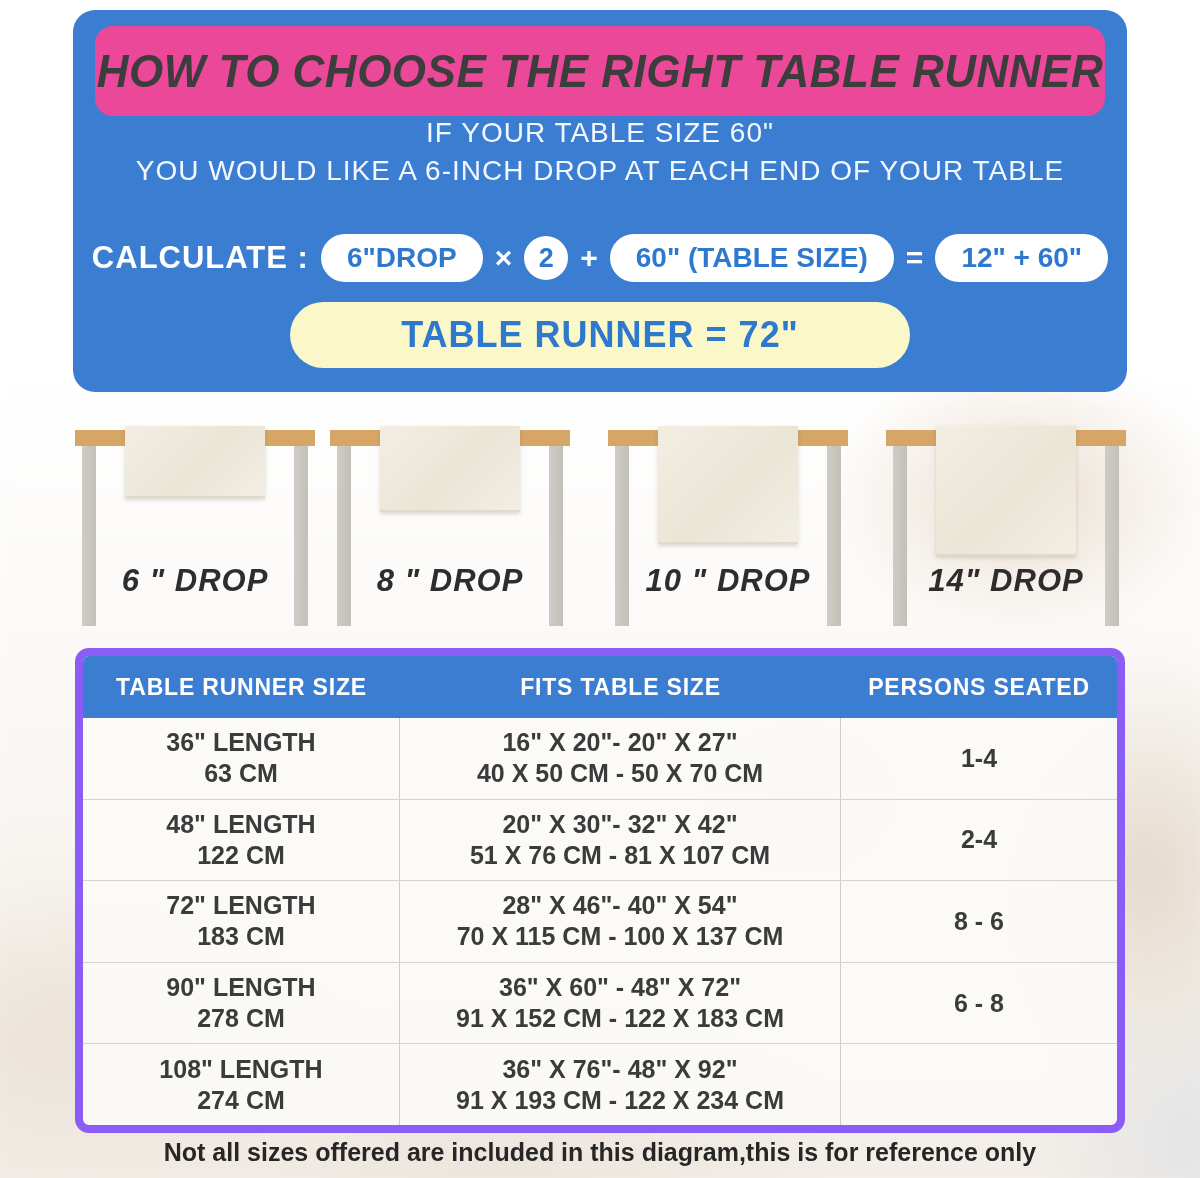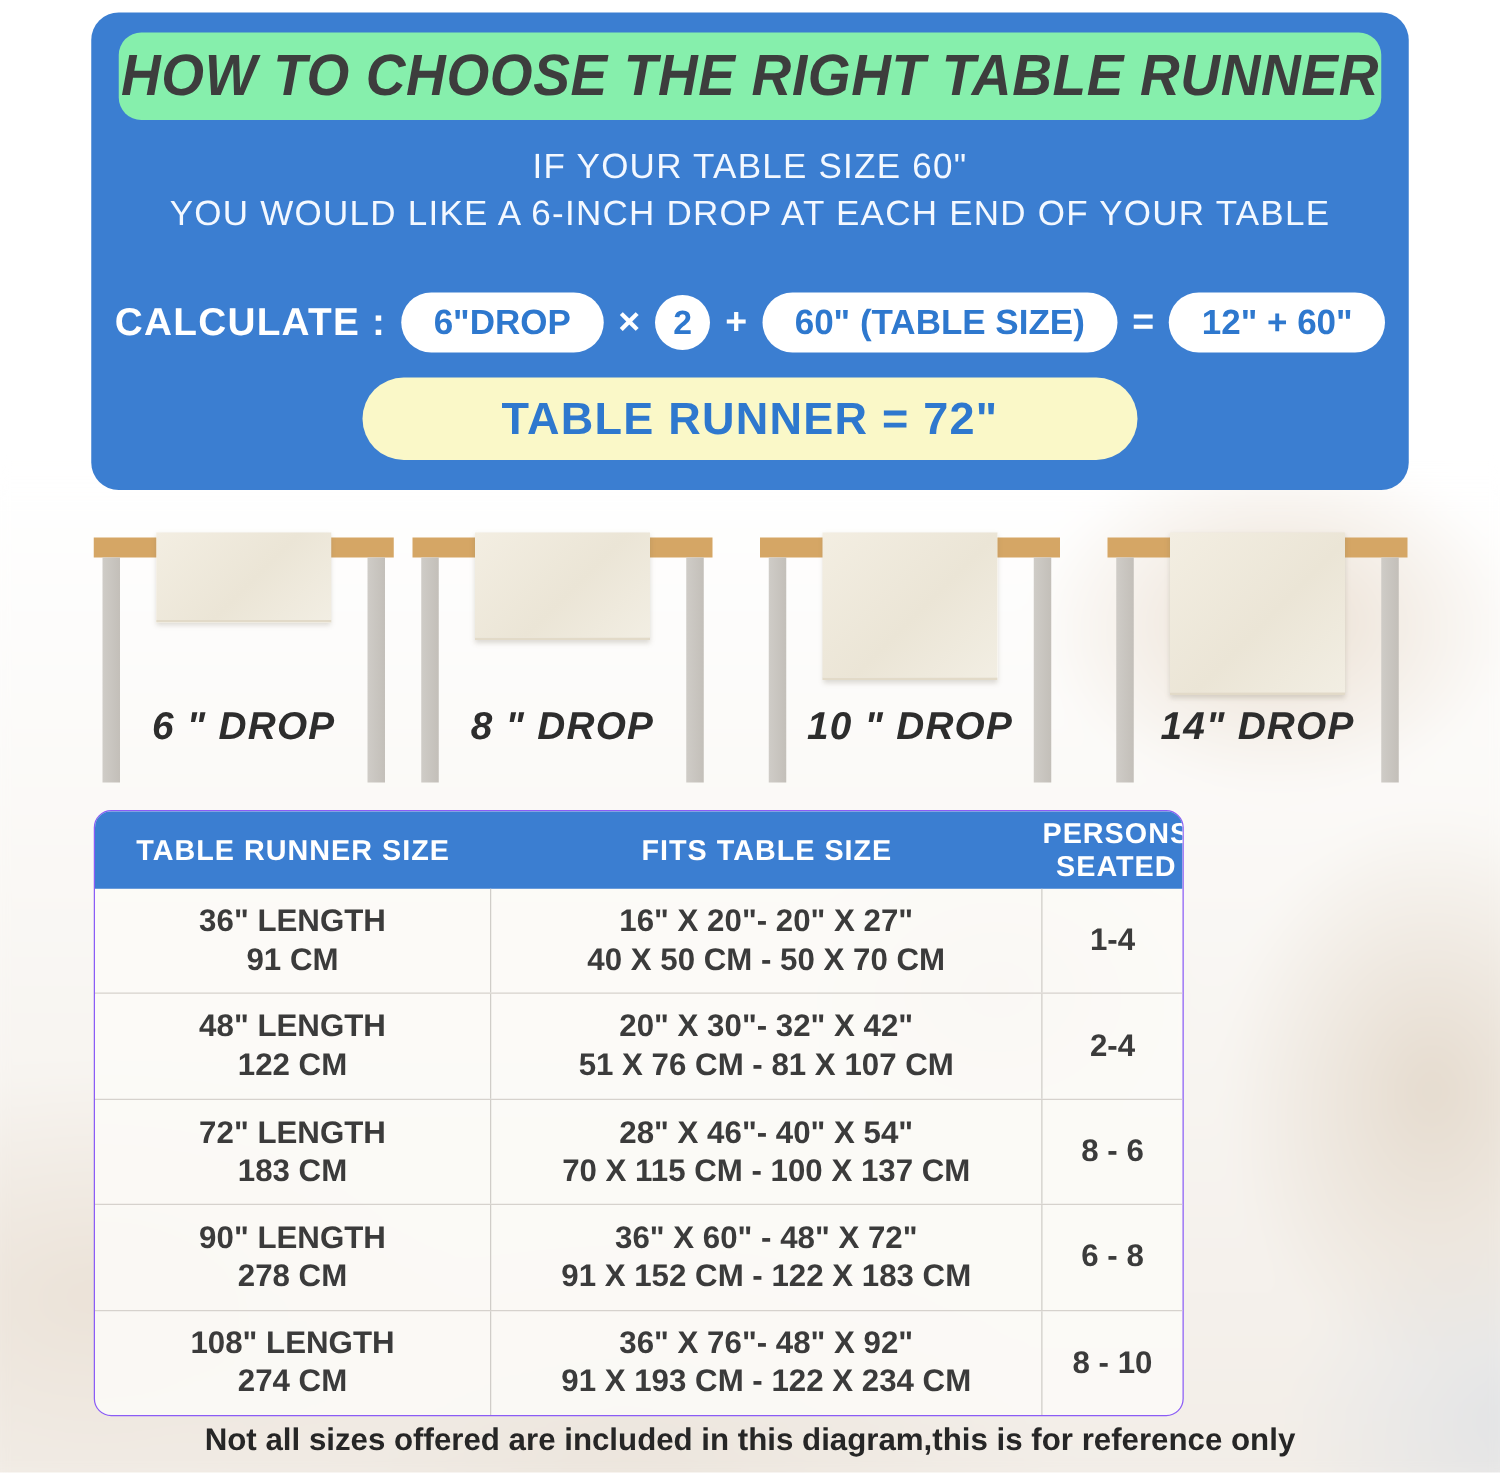--- a/index.html
+++ b/index.html
@@ -24,22 +24,22 @@
       linear-gradient(#ffffff 0%, #faf8f5 40%, #f2ede7 100%);
     filter:blur(12px);
   }
 
   
   .hero {
     position:absolute; left:73px; top:10px; width:1054px; height:382px;
     background:#3B7ED1; border-radius:22px;
   }
   .title-box {
-    position:absolute; left:22px; right:22px; top:16px; height:70px;
-    background:#86efac; border-radius:18px;
+    position:absolute; left:22px; right:22px; top:16px; height:90px;
+    background:#ec4899; border-radius:18px;
     display:flex; align-items:center; justify-content:center;
   }
   .title-box span {
     font-size:44px; font-weight:700; font-style:italic;
     color:#3d3d3d; letter-spacing:0.5px; transform:scaleY(1.06);
     white-space:nowrap;
   }
   .subtitle {
     position:absolute; top:104px; left:0; width:100%;
     text-align:center; color:#f3f8ff; font-size:28px; line-height:38px;
@@ -84,22 +84,22 @@
   .fig1 .runner { height:72px; } .fig2 .runner { height:86px; }
   .fig3 .runner { height:118px; } .fig4 .runner { height:130px; }
   .drop-label {
     position:absolute; top:168px; left:0; width:100%; text-align:center;
     font-size:31px; font-weight:700; font-style:italic; color:#2d2d2d;
     letter-spacing:1px;
   }
 
   
   .chart-panel {
-    position:absolute; left:75px; top:648px; width:872px; height:485px;
-    border:1px solid #8b5cf6; border-radius:14px; overflow:hidden;
+    position:absolute; left:75px; top:648px; width:1050px; height:485px;
+    border:8px solid #8b5cf6; border-radius:14px; overflow:hidden;
     background:rgba(252,250,247,0.88);
     display:flex; flex-direction:column;
   }
   .chart-header {
     height:62px; flex:0 0 62px; background:#3B7ED1;
     display:grid; grid-template-columns:317px 441px 1fr; align-items:center;
   }
   .chart-header span {
     text-align:center; color:#ffffff; font-weight:700; font-size:23px;
     letter-spacing:0.8px;
@@ -181,21 +181,21 @@
   <div class="chart-header">
     <span>TABLE RUNNER SIZE</span>
     <span>FITS TABLE SIZE</span>
     <span>PERSONS SEATED</span>
   </div>
   <div class="chart-rows">
 
     <div class="crow">
       <div class="cell vline">
         <div>36" LENGTH</div>
-        <div>91 CM</div>
+        <div>63 CM</div>
       </div>
       <div class="cell vline">
         <div>16" X 20"- 20" X 27"</div>
         <div>40 X 50 CM - 50 X 70 CM</div>
       </div>
       <div class="cell">1-4</div>
     </div>
 
     <div class="crow">
       <div class="cell vline">
@@ -235,19 +235,18 @@
 
     <div class="crow">
       <div class="cell vline">
         <div>108" LENGTH</div>
         <div>274 CM</div>
       </div>
       <div class="cell vline">
         <div>36" X 76"- 48" X 92"</div>
         <div>91 X 193 CM - 122 X 234 CM</div>
       </div>
-      <div class="cell">8 - 10</div>
     </div>
 
   </div>
 </div>
 
 <div class="footer-note">Not all sizes offered are included in this diagram,this is for reference only</div>
 
 </body></html>

